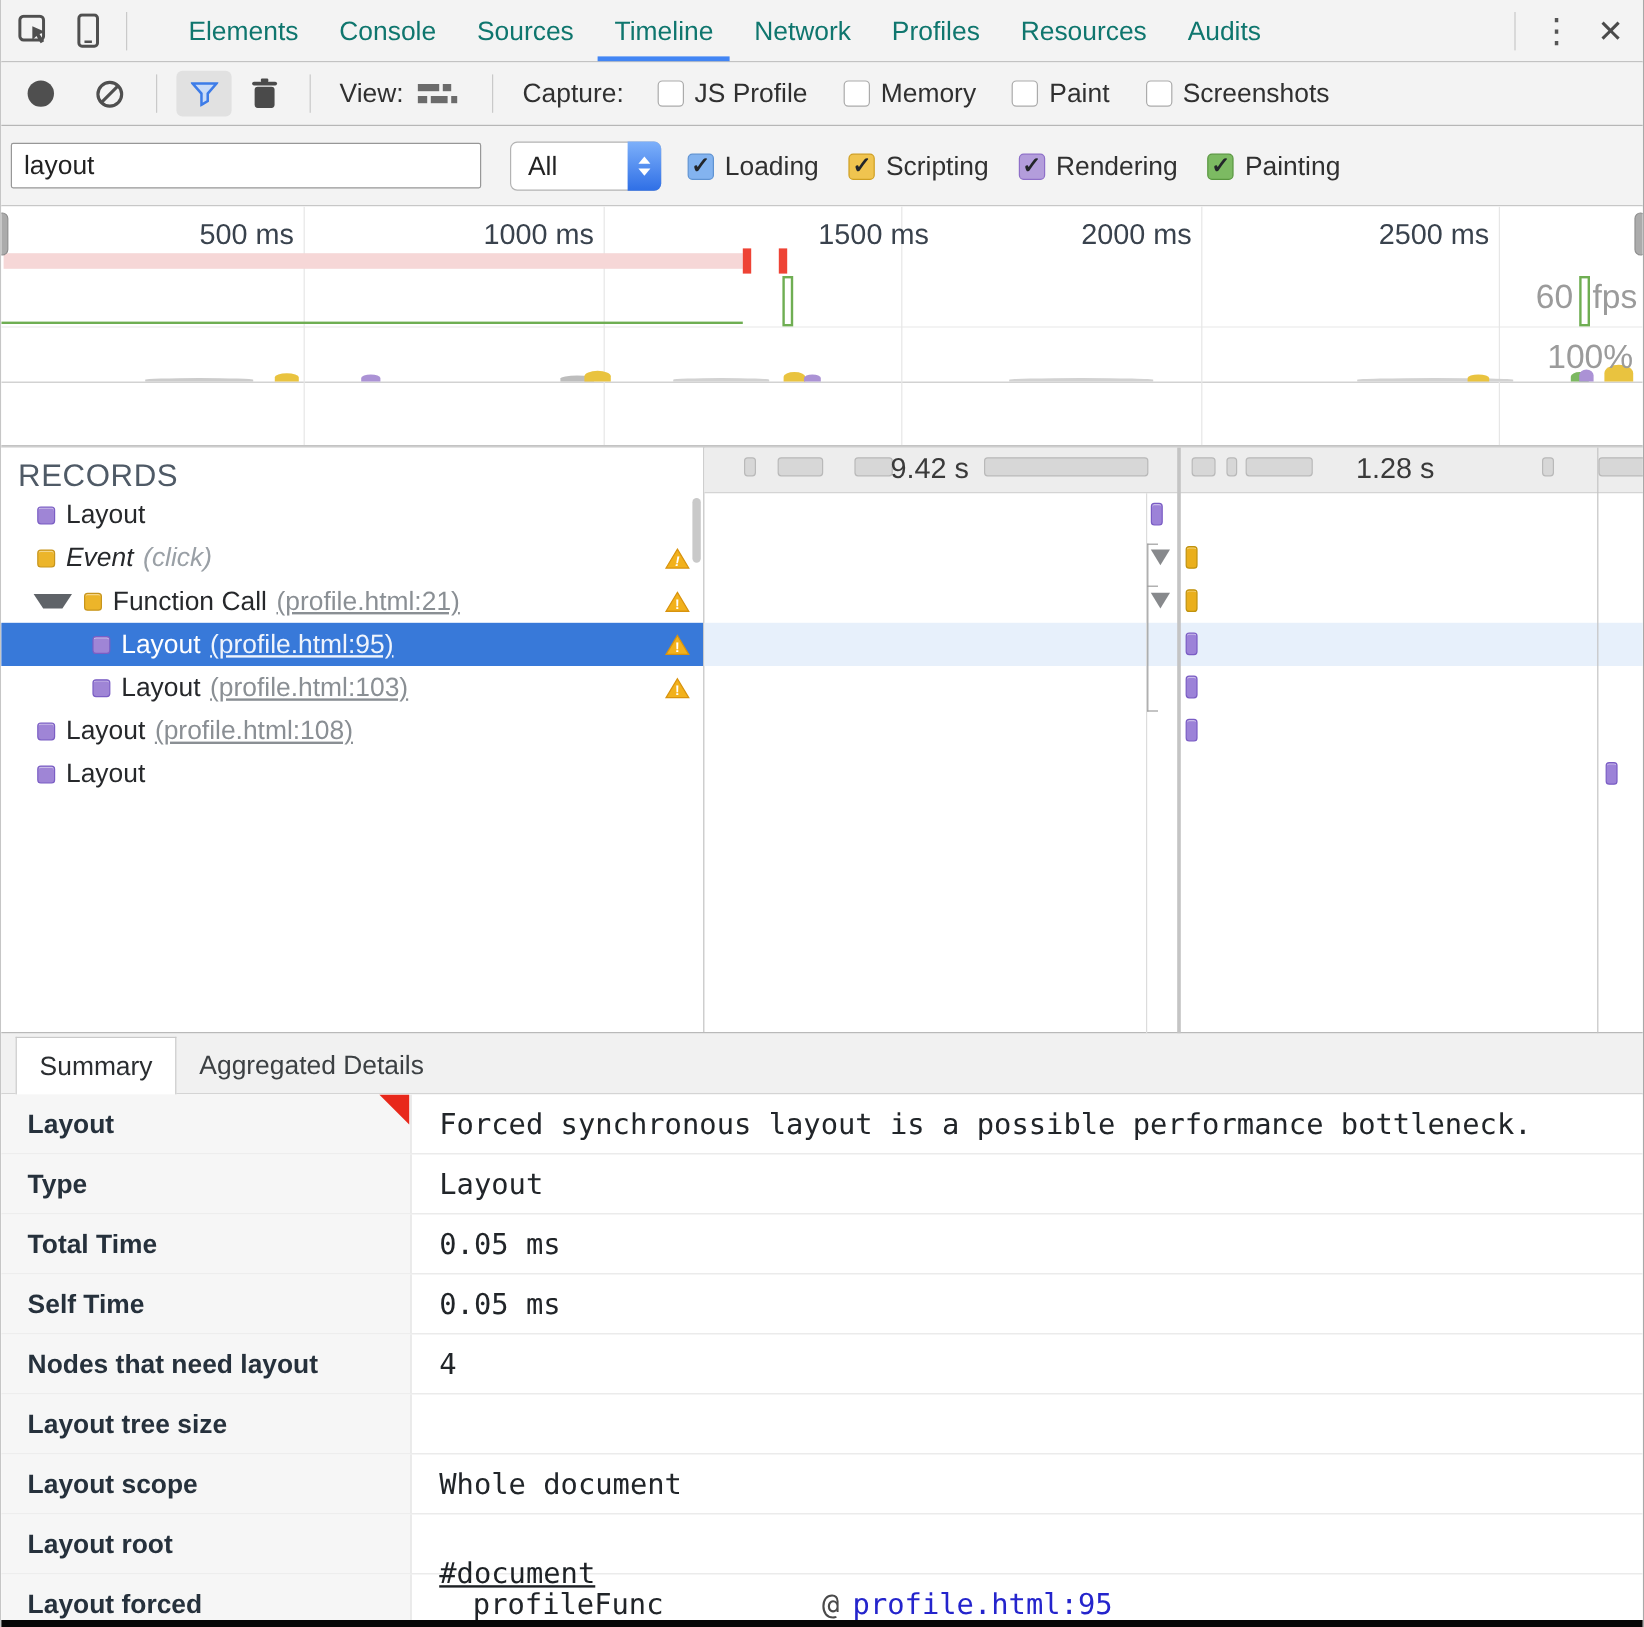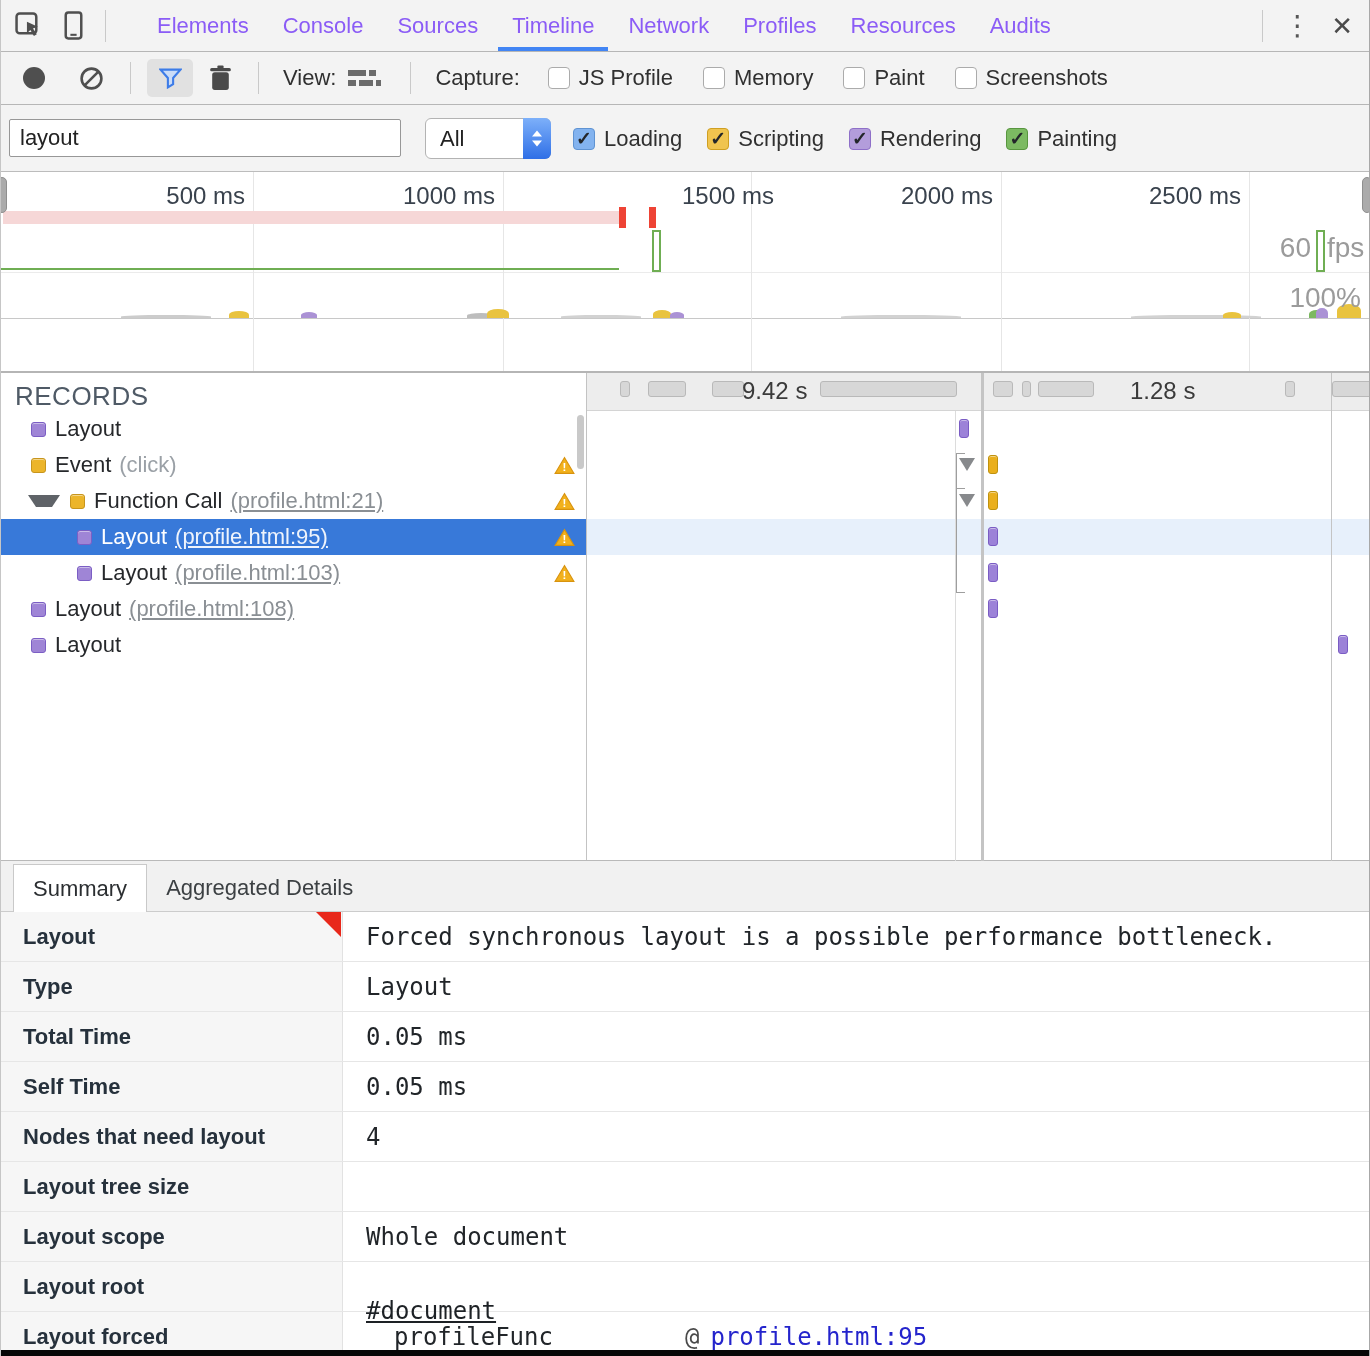--- a/index.html
+++ b/index.html
@@ -6,21 +6,21 @@
   #app{position:relative;width:1370px;height:1356px;overflow:hidden;background:#fff;
        font-family:"Liberation Sans",sans-serif;border-left:1px solid #c6c6c6;border-right:1px solid #a8a8a8;box-sizing:border-box;}
   .vsep{width:1px;height:32px;background:#c9c9c9;flex:0 0 1px;}
   .icon-btn{display:flex;align-items:center;justify-content:center;}
 
   
   #tabbar{position:absolute;left:0;top:0;width:100%;height:52px;background:#f3f3f3;
           border-bottom:1px solid #b6b6b6;display:flex;align-items:center;box-sizing:border-box;}
   #tabbar .lead{display:flex;align-items:center;gap:22px;padding:0 18px 0 14px;}
   #tabs{display:flex;height:100%;margin-left:16px;}
-  .tab{position:relative;display:flex;align-items:center;padding:0 17px;font-size:22px;color:#8b5cf6;cursor:default;}
+  .tab{position:relative;display:flex;align-items:center;padding:0 17px;font-size:22px;color:#0f766e;cursor:default;}
   .tab.active::after{content:"";position:absolute;left:3px;right:3px;bottom:0;height:4px;background:#4285f4;}
   #tabbar .trail{margin-left:auto;display:flex;align-items:center;gap:20px;padding-right:16px;}
   .kebab{font-size:28px;color:#555;line-height:1;}
   .closex{font-size:26px;color:#4a4a4a;line-height:1;}
 
   
   #toolbar{position:absolute;left:0;top:52px;width:100%;height:53px;background:#f3f3f3;
            border-bottom:1px solid #b6b6b6;display:flex;align-items:center;box-sizing:border-box;}
   .rec-circle{width:22px;height:22px;border-radius:50%;background:#4f4f4f;margin-left:22px;}
   #clear-btn{margin-left:34px;}
@@ -291,21 +291,21 @@
   </div>
 
   <div id="records-section">
     <div id="records-left">
       <span id="records-title">RECORDS</span>
       <div id="tree">
           <div class="trow" style="padding-left: 30px;">
             <span class="sq purple"></span>
             <span class="t-label">Layout</span>
           </div>
-          <div class="trow" style="padding-left: 30px;">
+          <div class="trow" style="padding-left: 30px; font-style: italic;">
             <span class="sq yellow"></span>
             <span class="t-label">Event</span>
             <span class="t-suffix">(click)</span>
             <span class="t-warn"><svg width="21" height="19" viewBox="0 0 20 18">
                 <path d="M10 1.5 L19 16.5 H1 Z" fill="#f2b11c" stroke="#d8930e"></path>
                 <text x="10" y="14.5" text-anchor="middle" font-size="11" font-weight="bold" fill="#fff">!</text>
               </svg></span>
           </div>
           <div class="trow" style="padding-left: 27px;">
             <span class="expander"></span>

